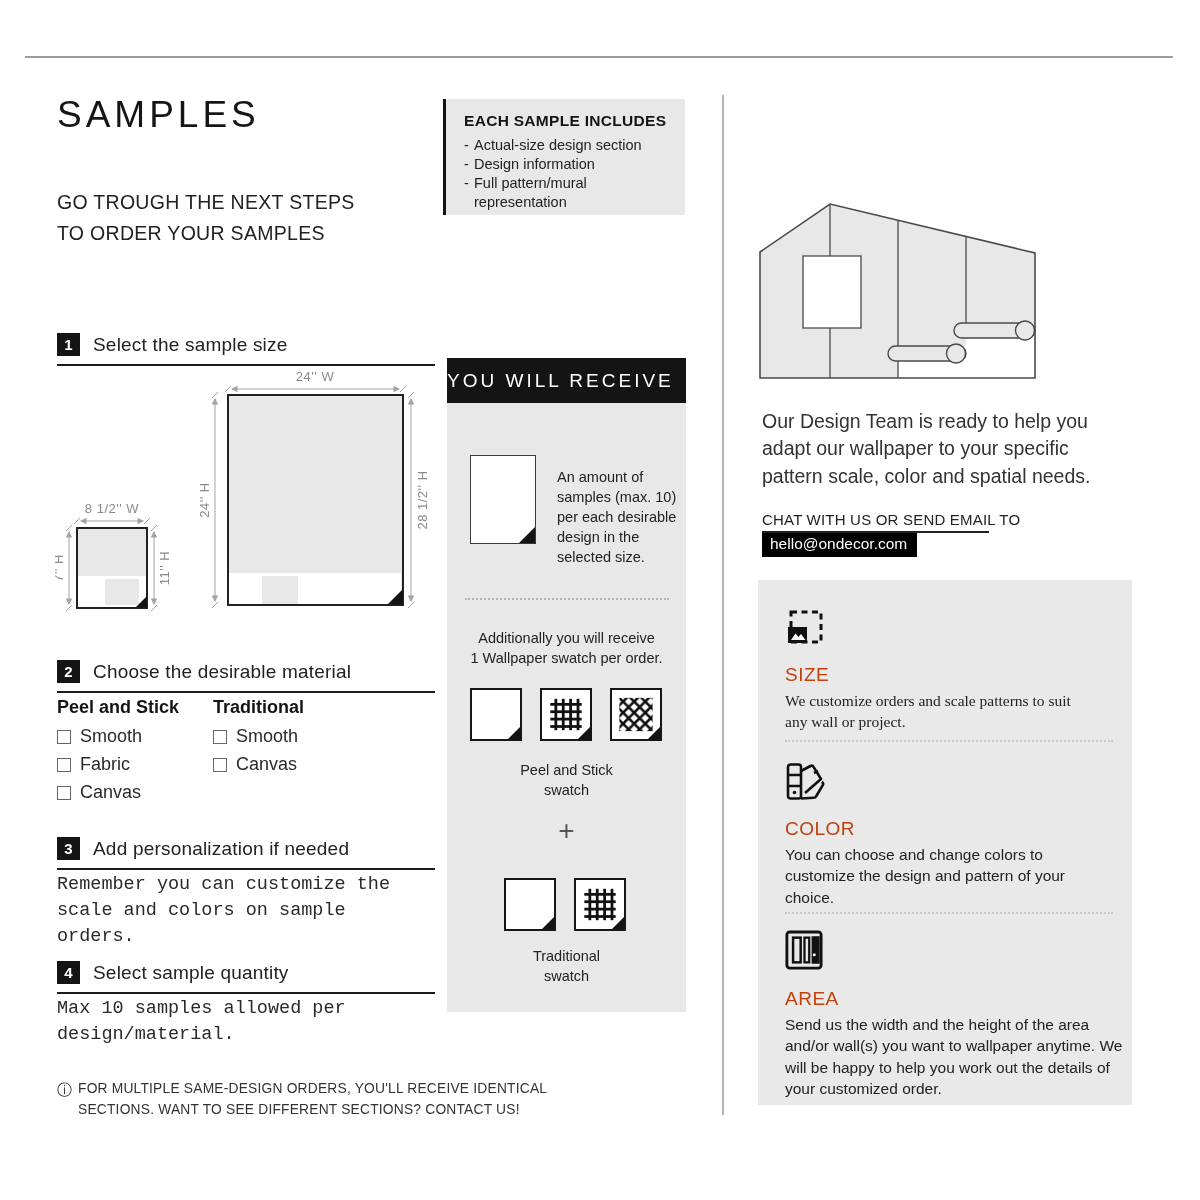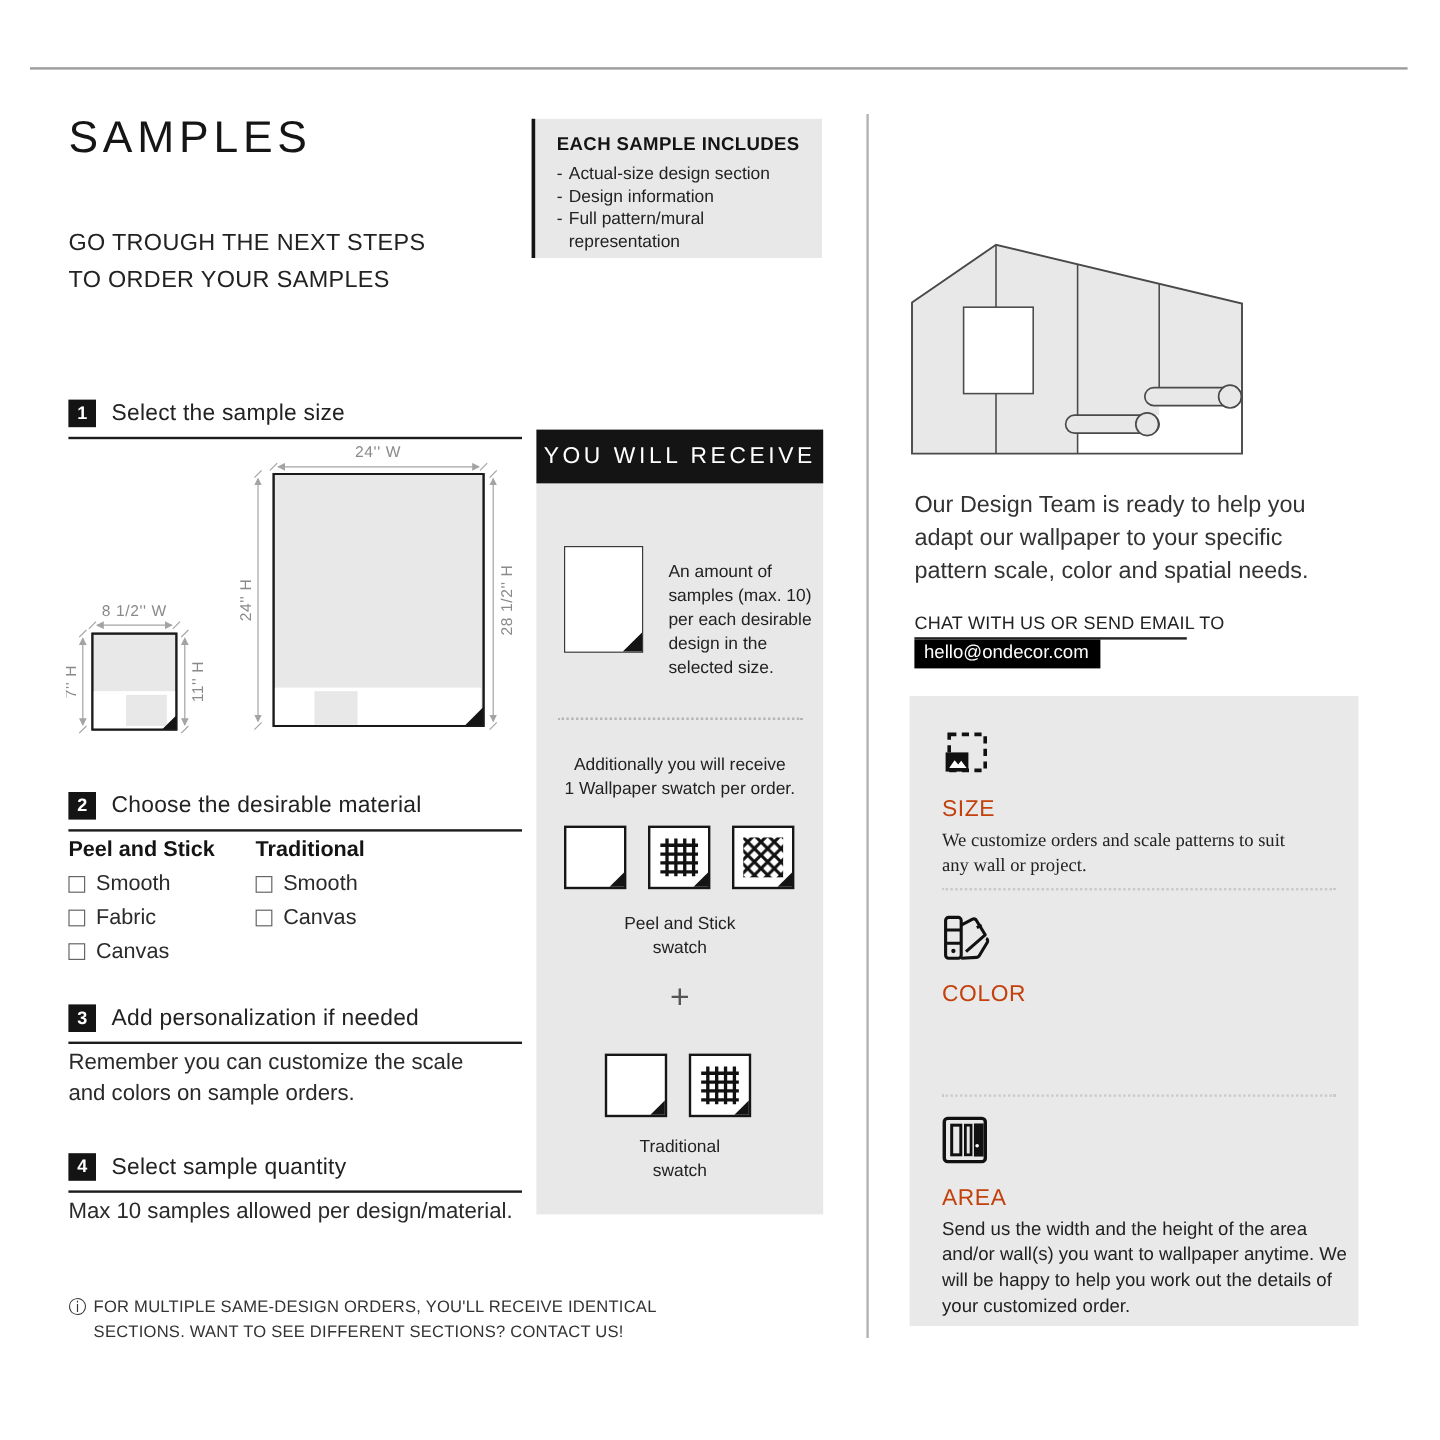--- a/index.html
+++ b/index.html
@@ -10,26 +10,26 @@
   .h1{font-size:37px;letter-spacing:4px;font-weight:400;color:#151515;white-space:nowrap;}
   .subtitle{font-size:19.5px;line-height:1.6;letter-spacing:.3px;color:#222;}
   .includes-box{background:#e8e8e8;border-left:3.5px solid #141414;padding:13px 12px 2px 18px;width:209px;}
   .includes-title{font-size:15.5px;font-weight:700;letter-spacing:.3px;color:#141414;margin-bottom:6px;}
   .includes-item{display:flex;font-size:14.5px;line-height:1.32;color:#222;}
   .includes-item .dash{width:10px;flex:0 0 10px;}
   .step{position:absolute;width:378px;border-bottom:2px solid #1c1c1c;padding-bottom:8px;display:flex;align-items:center;}
   .step-num{width:23px;height:23px;background:#141414;color:#fff;font-size:15px;font-weight:700;
             display:flex;align-items:center;justify-content:center;margin-right:13px;flex:0 0 23px;}
   .step-title{font-size:19px;color:#222;letter-spacing:.2px;white-space:nowrap;}
-  .para{font-size:18.5px;line-height:1.4;color:#2a2a2a;}
+  .para{font-size:18.5px;line-height:1.4;color:#2a2a2a;font-family:Liberation Mono, monospace;}
   .mat-title{font-size:18px;font-weight:700;color:#141414;margin-bottom:8px;}
   .mat-opt{display:flex;align-items:center;font-size:18px;color:#2a2a2a;margin-bottom:7px;}
   .cbx{width:12px;height:12px;border:1.5px solid #666;margin-right:9px;flex:0 0 12px;background:#fff;cursor:pointer;}
   .footnote{font-size:13.8px;line-height:1.5;letter-spacing:.2px;color:#333;}
-  .black-bar{background:#141414;color:#fff;text-align:center;font-size:19px;letter-spacing:3px;line-height:45px;}
+  .black-bar{background:#141414;color:#fff;text-align:left;font-size:19px;letter-spacing:3px;line-height:45px;}
   .gray-panel{background:#e8e8e8;}
   .sheet{position:absolute;background:#fff;border:1.6px solid #3a3a3a;}
   .fold{position:absolute;right:0;bottom:0;width:0;height:0;border-left:16px solid transparent;border-bottom:16px solid #141414;}
   .fold.sm{border-left-width:12px;border-bottom-width:12px;}
   .swatch{position:absolute;width:48px;height:49px;background:#fff;border:2px solid #161616;}
   .mid-text{font-size:14.5px;line-height:1.38;color:#222;}
   .center-text{text-align:center;}
   .dotted{position:absolute;border-top:2px dotted #b5b5b5;height:0;}
   .plus{font-size:28px;font-weight:300;color:#555;}
   .vdiv{position:absolute;width:1.6px;background:#b3b3b3;}
@@ -304,20 +304,21 @@
     <g stroke="#111" stroke-width="2.6" fill="none" stroke-linejoin="round">
       <rect x="3" y="2.5" width="13" height="34" rx="2.5"></rect>
       <path d="M3 13 h13 M3 24 h13"></path>
       <path d="M16 9 l9.5 -5 a2.4 2.4 0 0 1 3.2 1.1 L36 17 L20 31"></path>
       <path d="M29 11 l4 -2"></path>
       <path d="M36.8 20 a2.4 2.4 0 0 1 1 3.2 L31 34.5 a2.4 2.4 0 0 1 -2.1 1.3 L16 36.5"></path>
     </g>
     <circle cx="9.5" cy="30.5" r="1.8" fill="#111"></circle>
   </svg>
   <div class="abs feat-title" style="left:785px;top:818px;">COLOR</div>
+  <div class="abs feat-desc" style="left:785px;top:844px;width:310px;">You can choose and change colors to customize the design and pattern of your choice.</div>
   <div class="dotted2" style="left:785px;top:912px;width:328px;"></div>
 
   <svg class="abs" style="left:785px;top:930px;" width="38" height="40" viewBox="0 0 40 42">
     <rect x="2" y="2" width="36" height="38" rx="3" fill="none" stroke="#111" stroke-width="3"></rect>
     <rect x="8.5" y="8" width="8" height="26" fill="none" stroke="#111" stroke-width="2.6"></rect>
     <rect x="20.5" y="8" width="5" height="26" fill="none" stroke="#111" stroke-width="2.4"></rect>
     <rect x="28" y="6.5" width="8.5" height="29" fill="#111"></rect>
     <circle cx="30.8" cy="26" r="1.6" fill="#fff"></circle>
   </svg>
   <div class="abs feat-title" style="left:785px;top:988px;">AREA</div>

